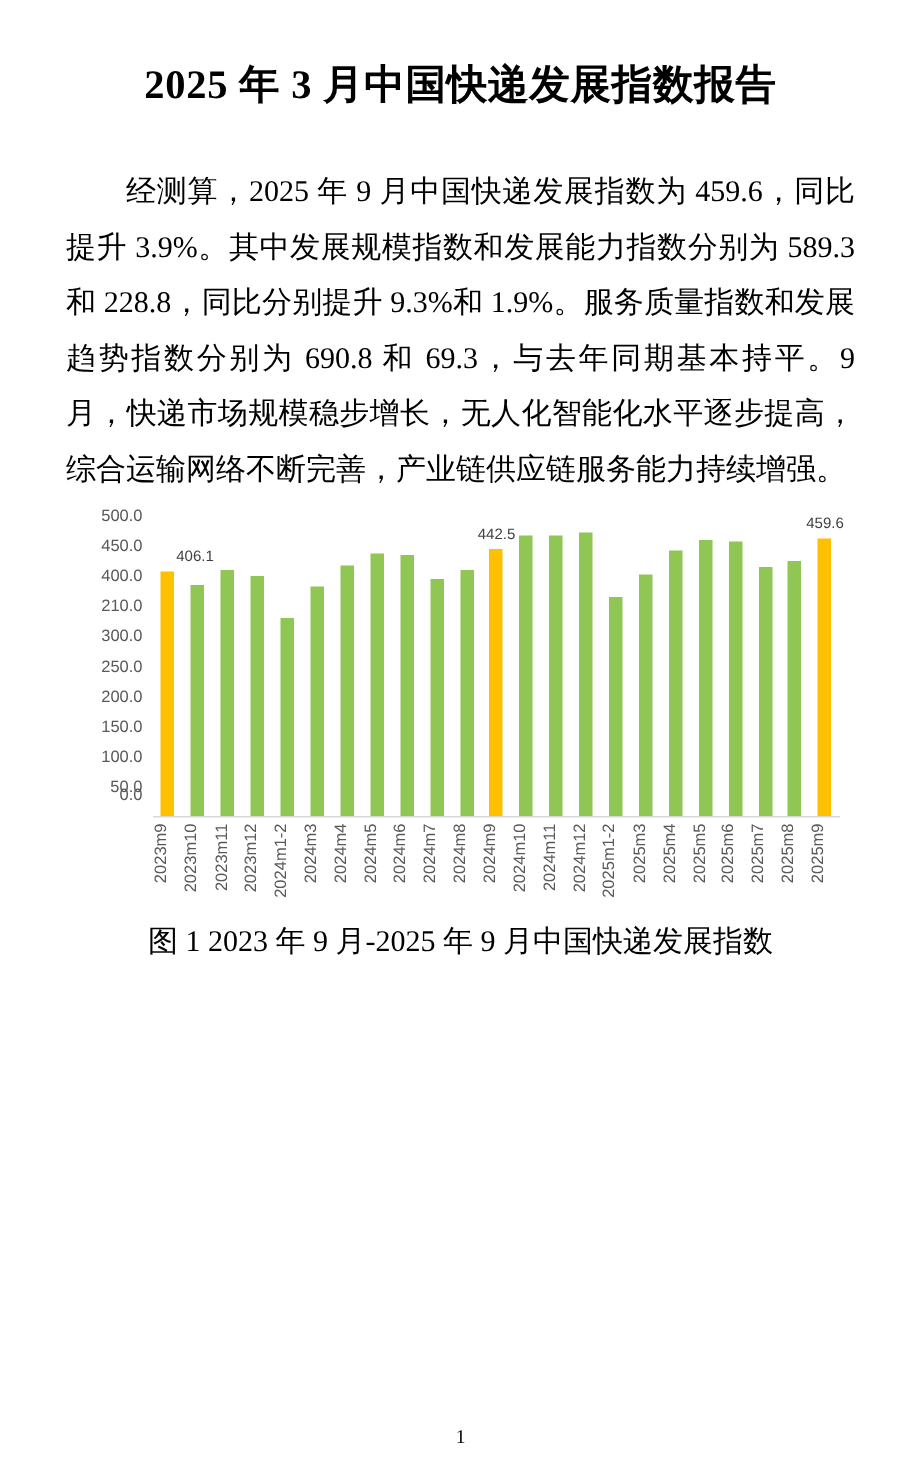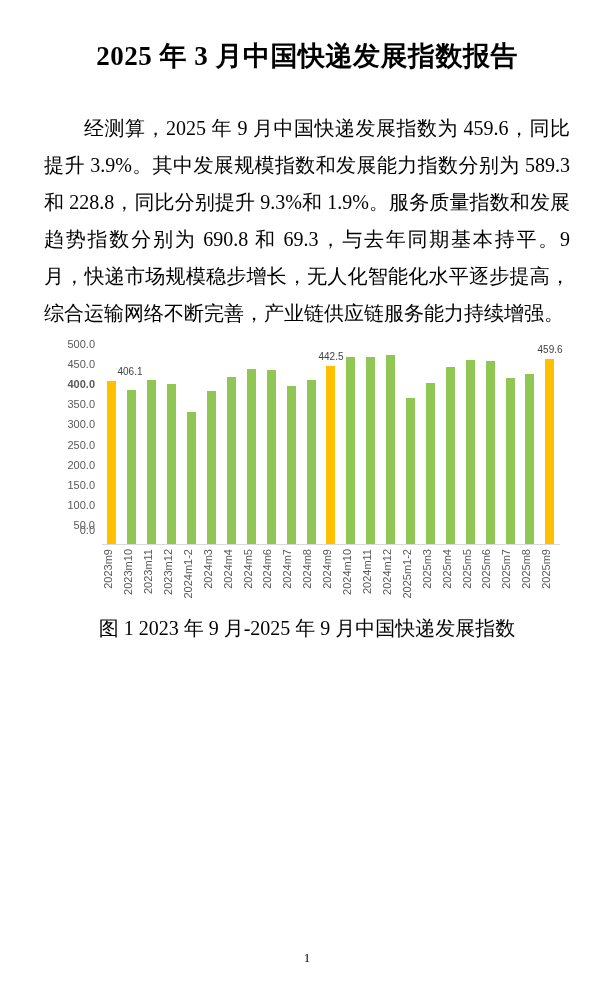--- a/index.html
+++ b/index.html
@@ -67,22 +67,22 @@
   <h1 class="doc-title">2025 年 3 月中国快递发展指数报告</h1>
 
   <p class="para"><span>经测算，2025 年 9 月中国快递发展指数为 459.6，同比提升 3.9%。其中发展规模指数和发展能力指数分别为 589.3 和 228.8，同比分别提升 9.3%和 1.9%。服务质量指数和发展趋势指数分别为 690.8 和 69.3，与去年同期基本持平。9 月，快递市场规模稳步增长，无人化智能化水平逐步提高，综合运输网络不断完善，产业链供应链服务能力持续增强。</span></p>
 
   <figure class="figure">
     <div class="chart">
       <div class="chart-body">
         <div class="yaxis" id="yaxis">
             <div class="ytick" style="top: -6px; color: rgb(89, 89, 89);">500.0</div>
             <div class="ytick" style="top: 14.1px; color: rgb(89, 89, 89);">450.0</div>
-            <div class="ytick" style="top: 34.2px; color: rgb(89, 89, 89); font-weight: bold;">400.0</div>
-            <div class="ytick" style="top: 54.3px; color: rgb(89, 89, 89);">350.0</div>
+            <div class="ytick" style="top: 34.2px; color: rgb(89, 89, 89);">400.0</div>
+            <div class="ytick" style="top: 54.3px; color: rgb(89, 89, 89);">210.0</div>
             <div class="ytick" style="top: 74.4px; color: rgb(89, 89, 89);">300.0</div>
             <div class="ytick" style="top: 94.5px; color: rgb(89, 89, 89);">250.0</div>
             <div class="ytick" style="top: 114.6px; color: rgb(89, 89, 89);">200.0</div>
             <div class="ytick" style="top: 134.7px; color: rgb(89, 89, 89);">150.0</div>
             <div class="ytick" style="top: 154.8px; color: rgb(89, 89, 89);">100.0</div>
             <div class="ytick" style="top: 174.9px; color: rgb(89, 89, 89);">50.0</div>
             <div class="ytick" style="top: 180px; color: rgb(89, 89, 89);">0.0</div>
           </div>
         <div class="plot" id="plot" style="border-bottom-color: rgb(217, 217, 217);">
             <div class="bar-cell">

